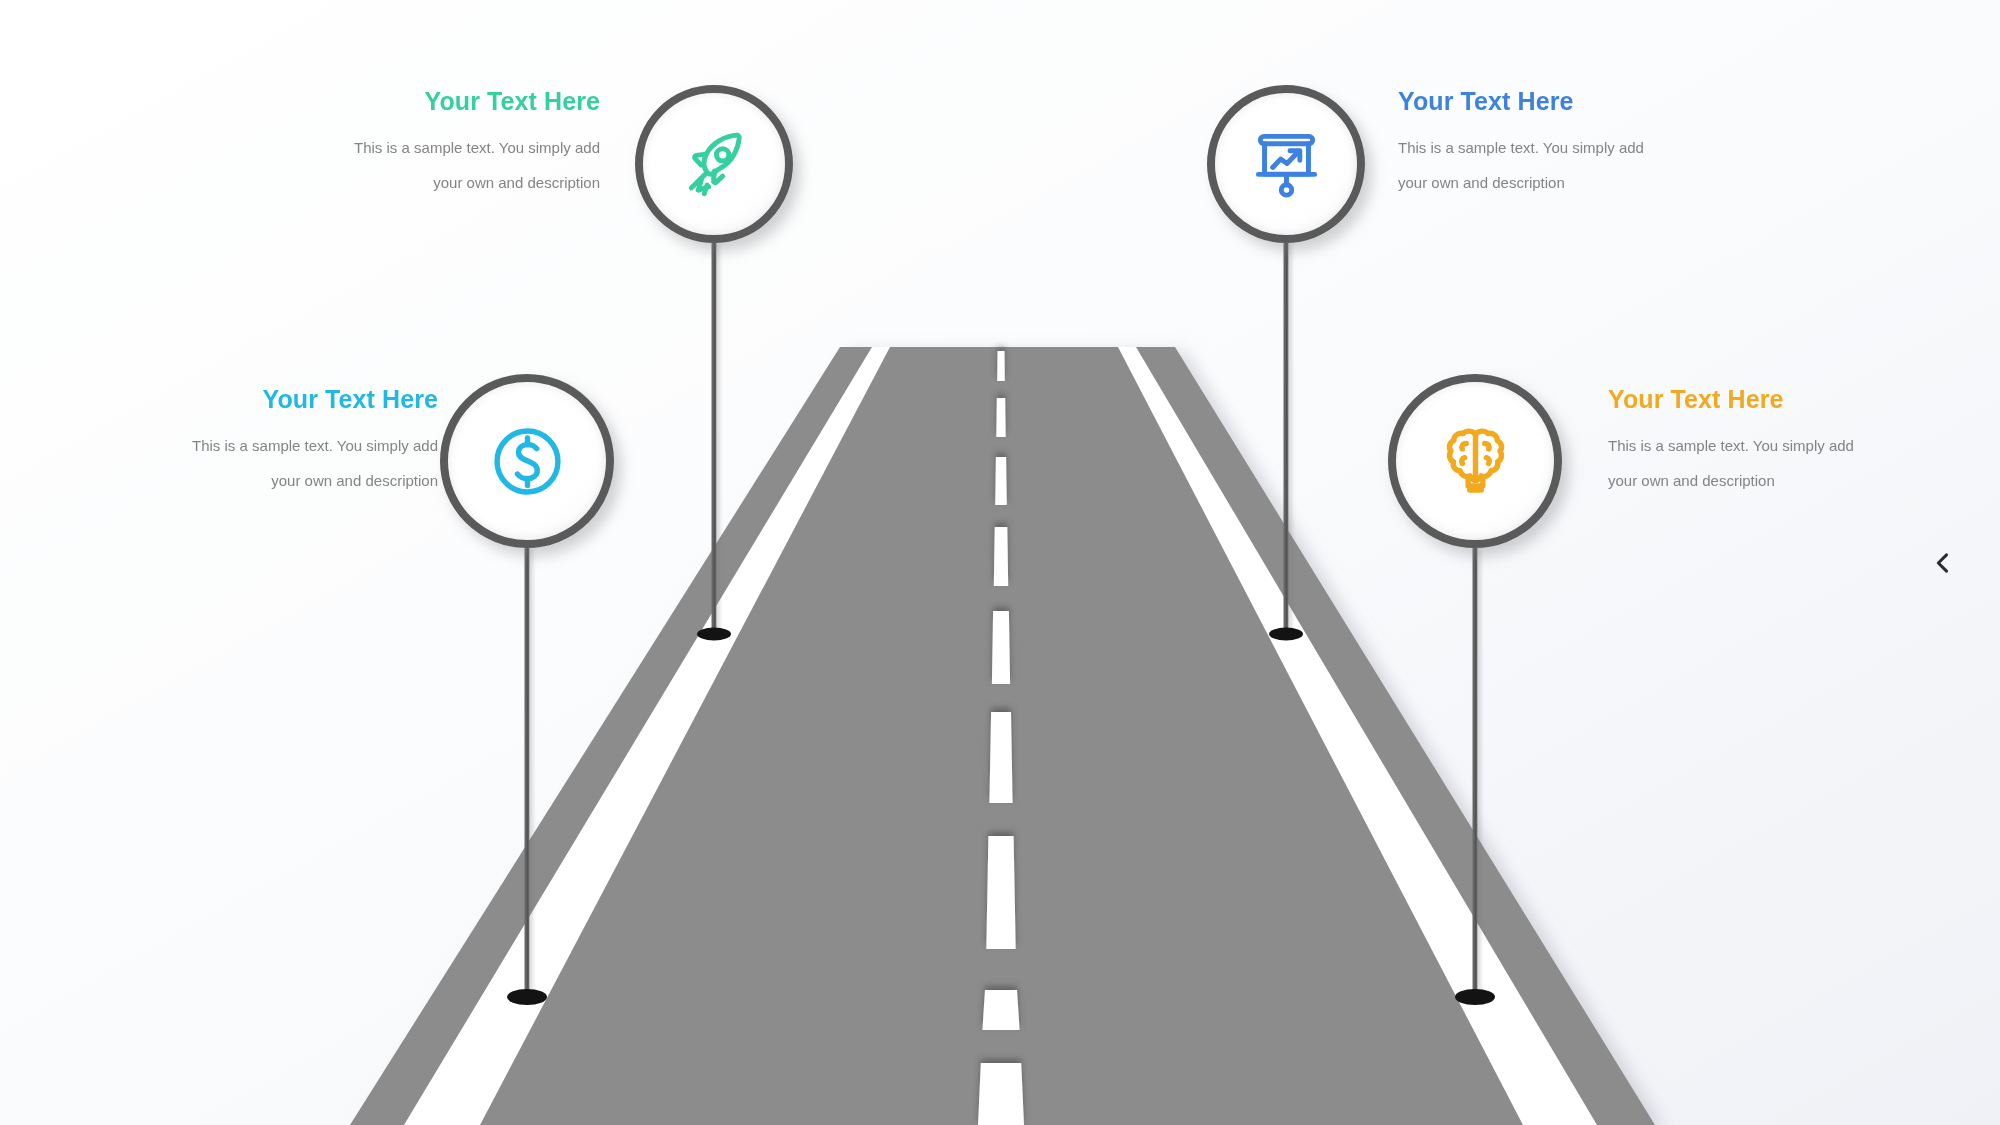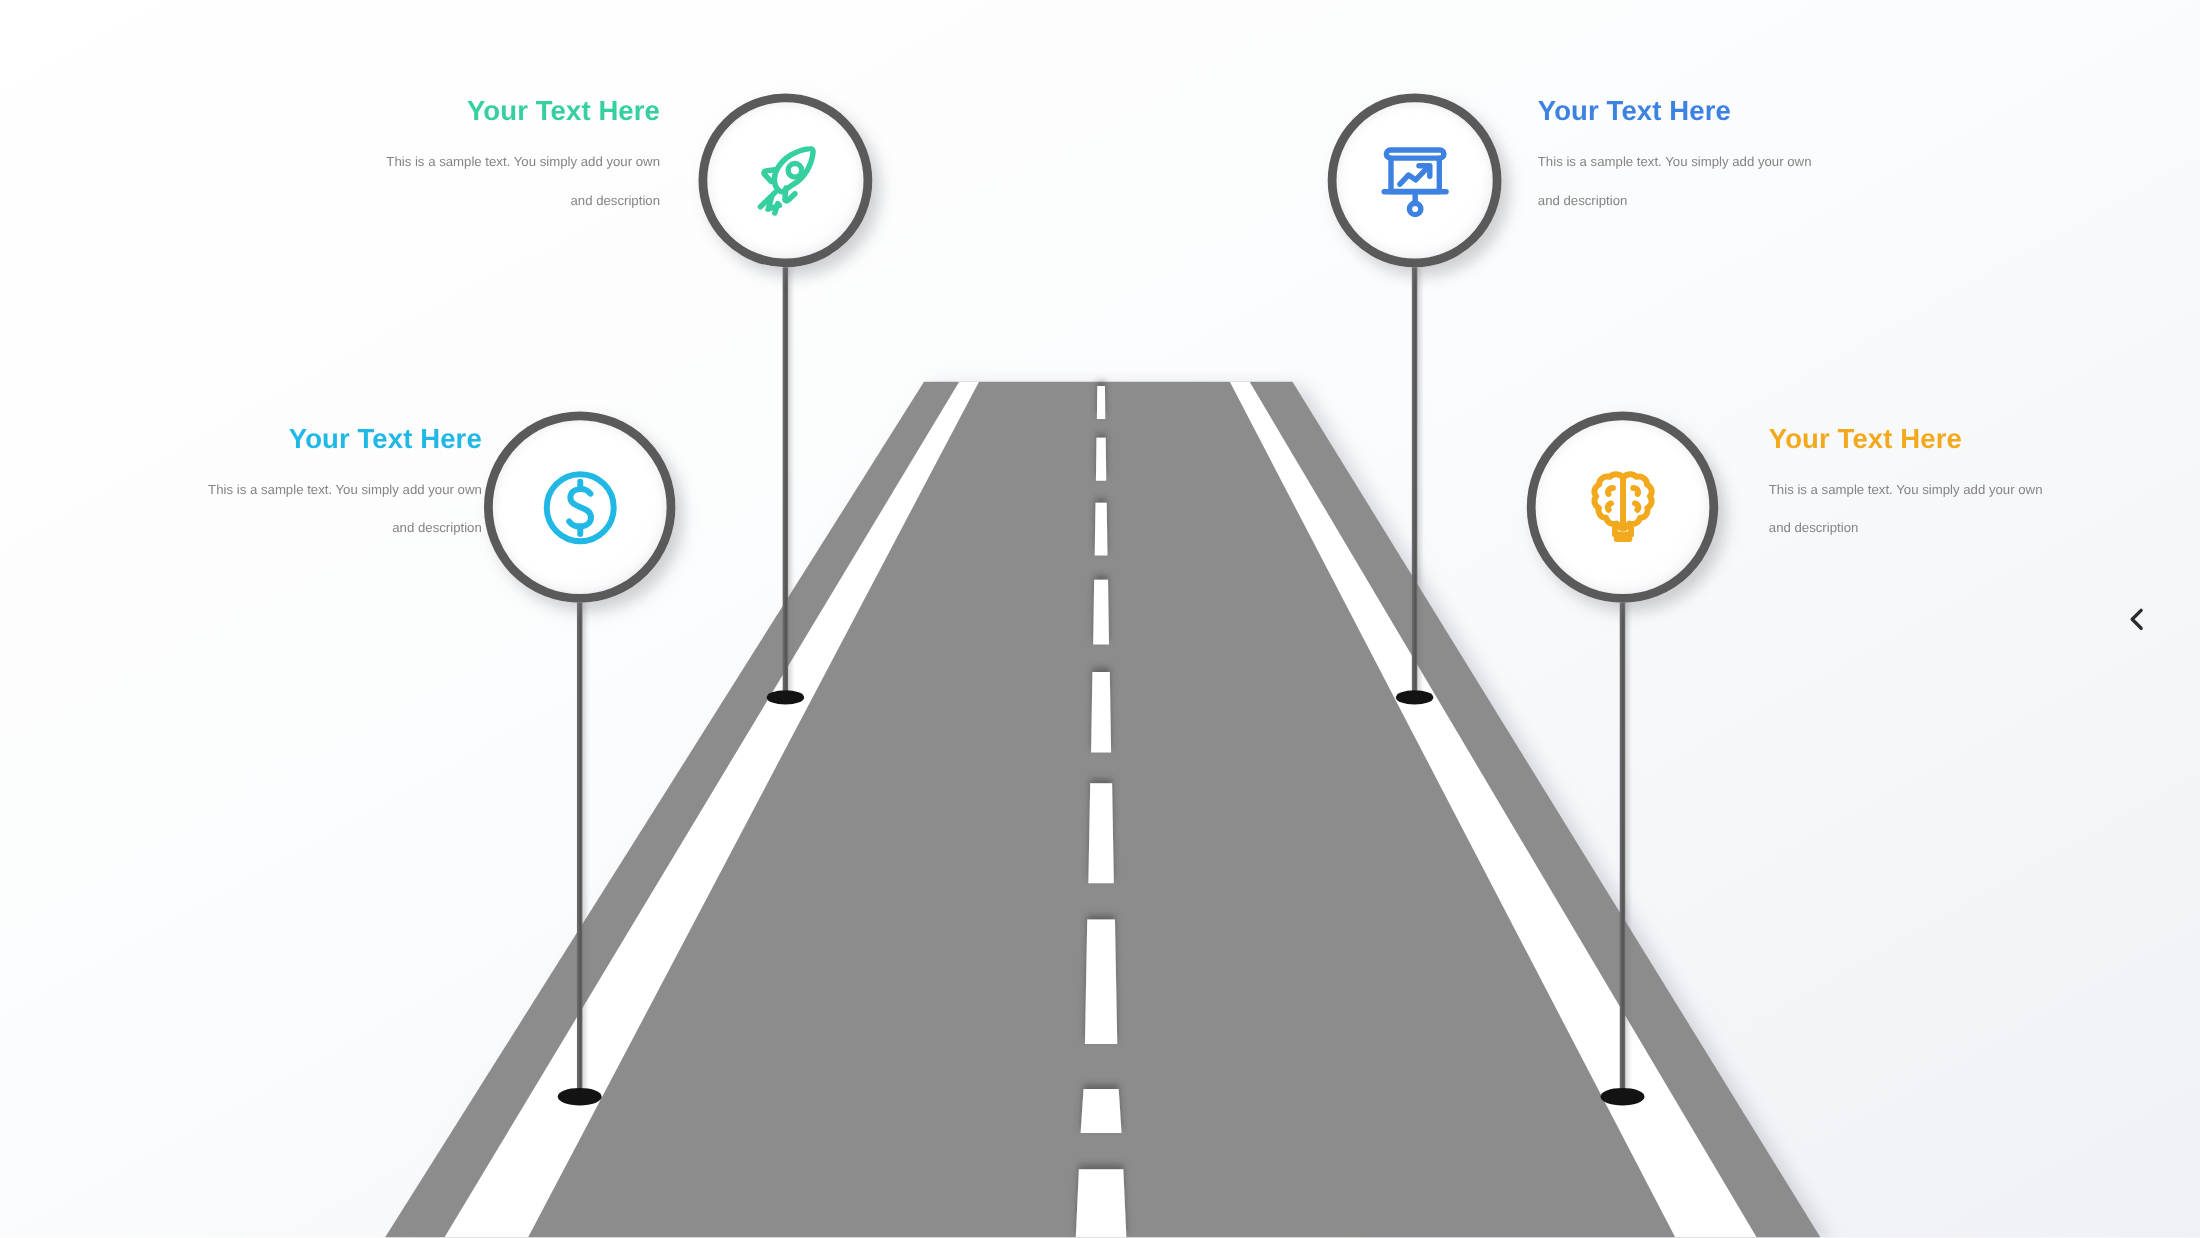--- a/index.html
+++ b/index.html
@@ -72,21 +72,21 @@
   .textblock.align-right { text-align: right; }
   .textblock.align-left  { text-align: left; }
   .tb-title {
     font-size: 25px;
     font-weight: bold;
     line-height: 1.1;
     margin: 0 0 14px 0;
     letter-spacing: 0.1px;
   }
   .tb-body {
-    font-size: 12px;
+    font-size: 15px;
     line-height: 35px;
     color: #848484;
     margin: 0;
     font-weight: 400;
   }
 
   
   .nav-prev {
     position: absolute;
     left: 1920px;

